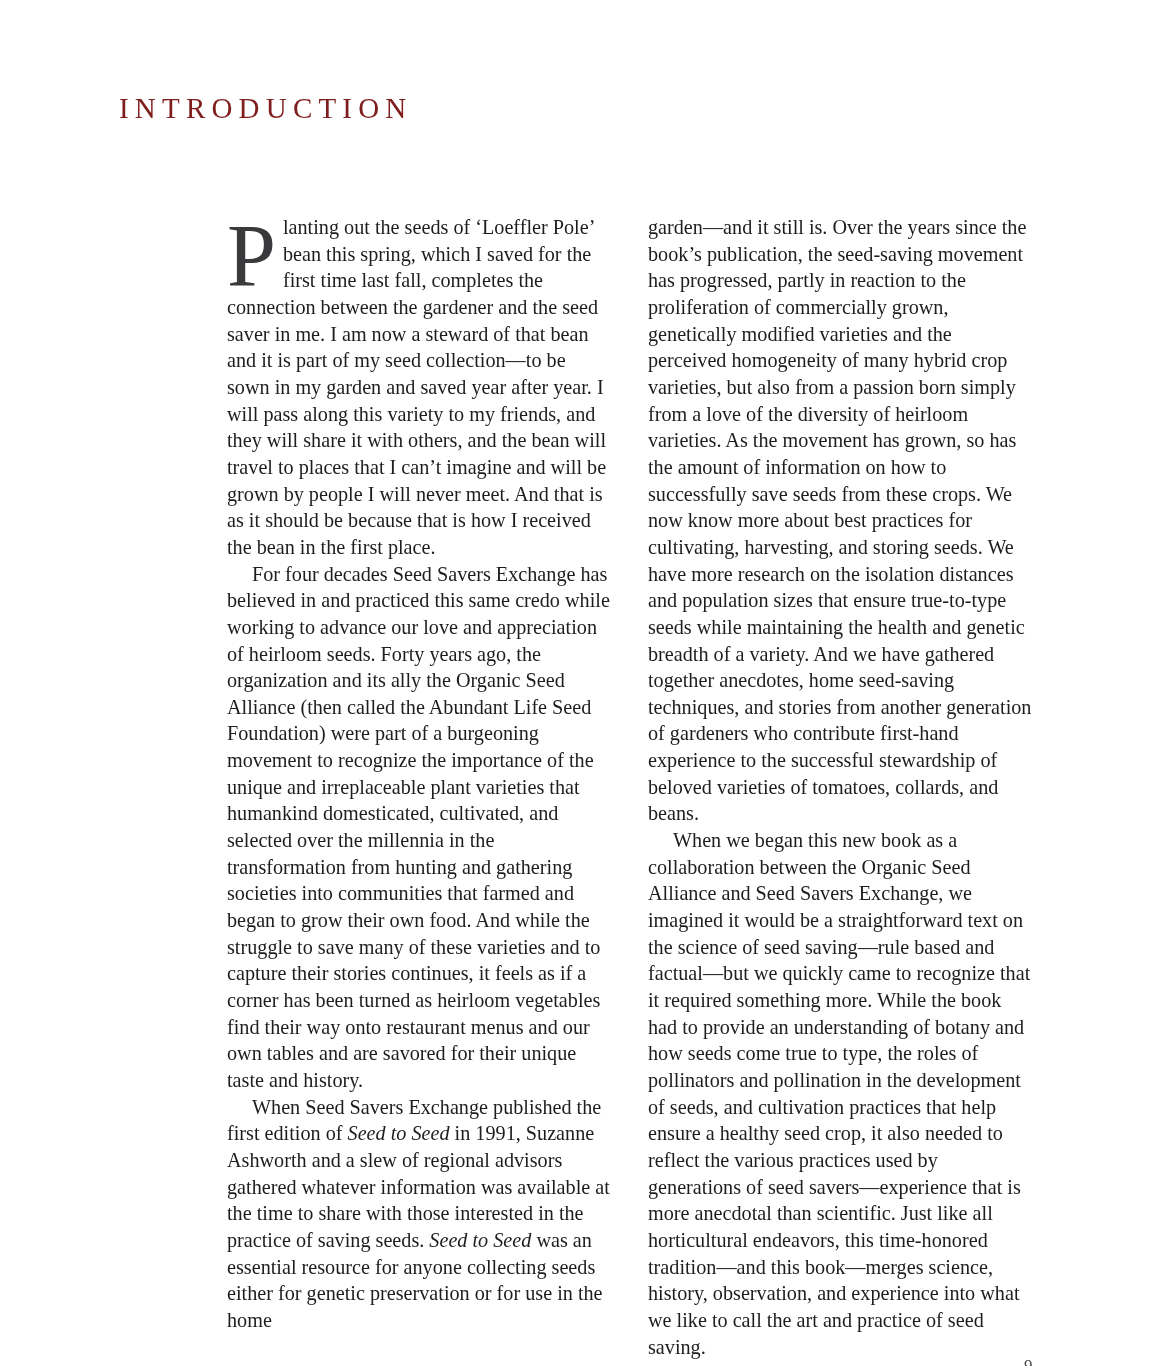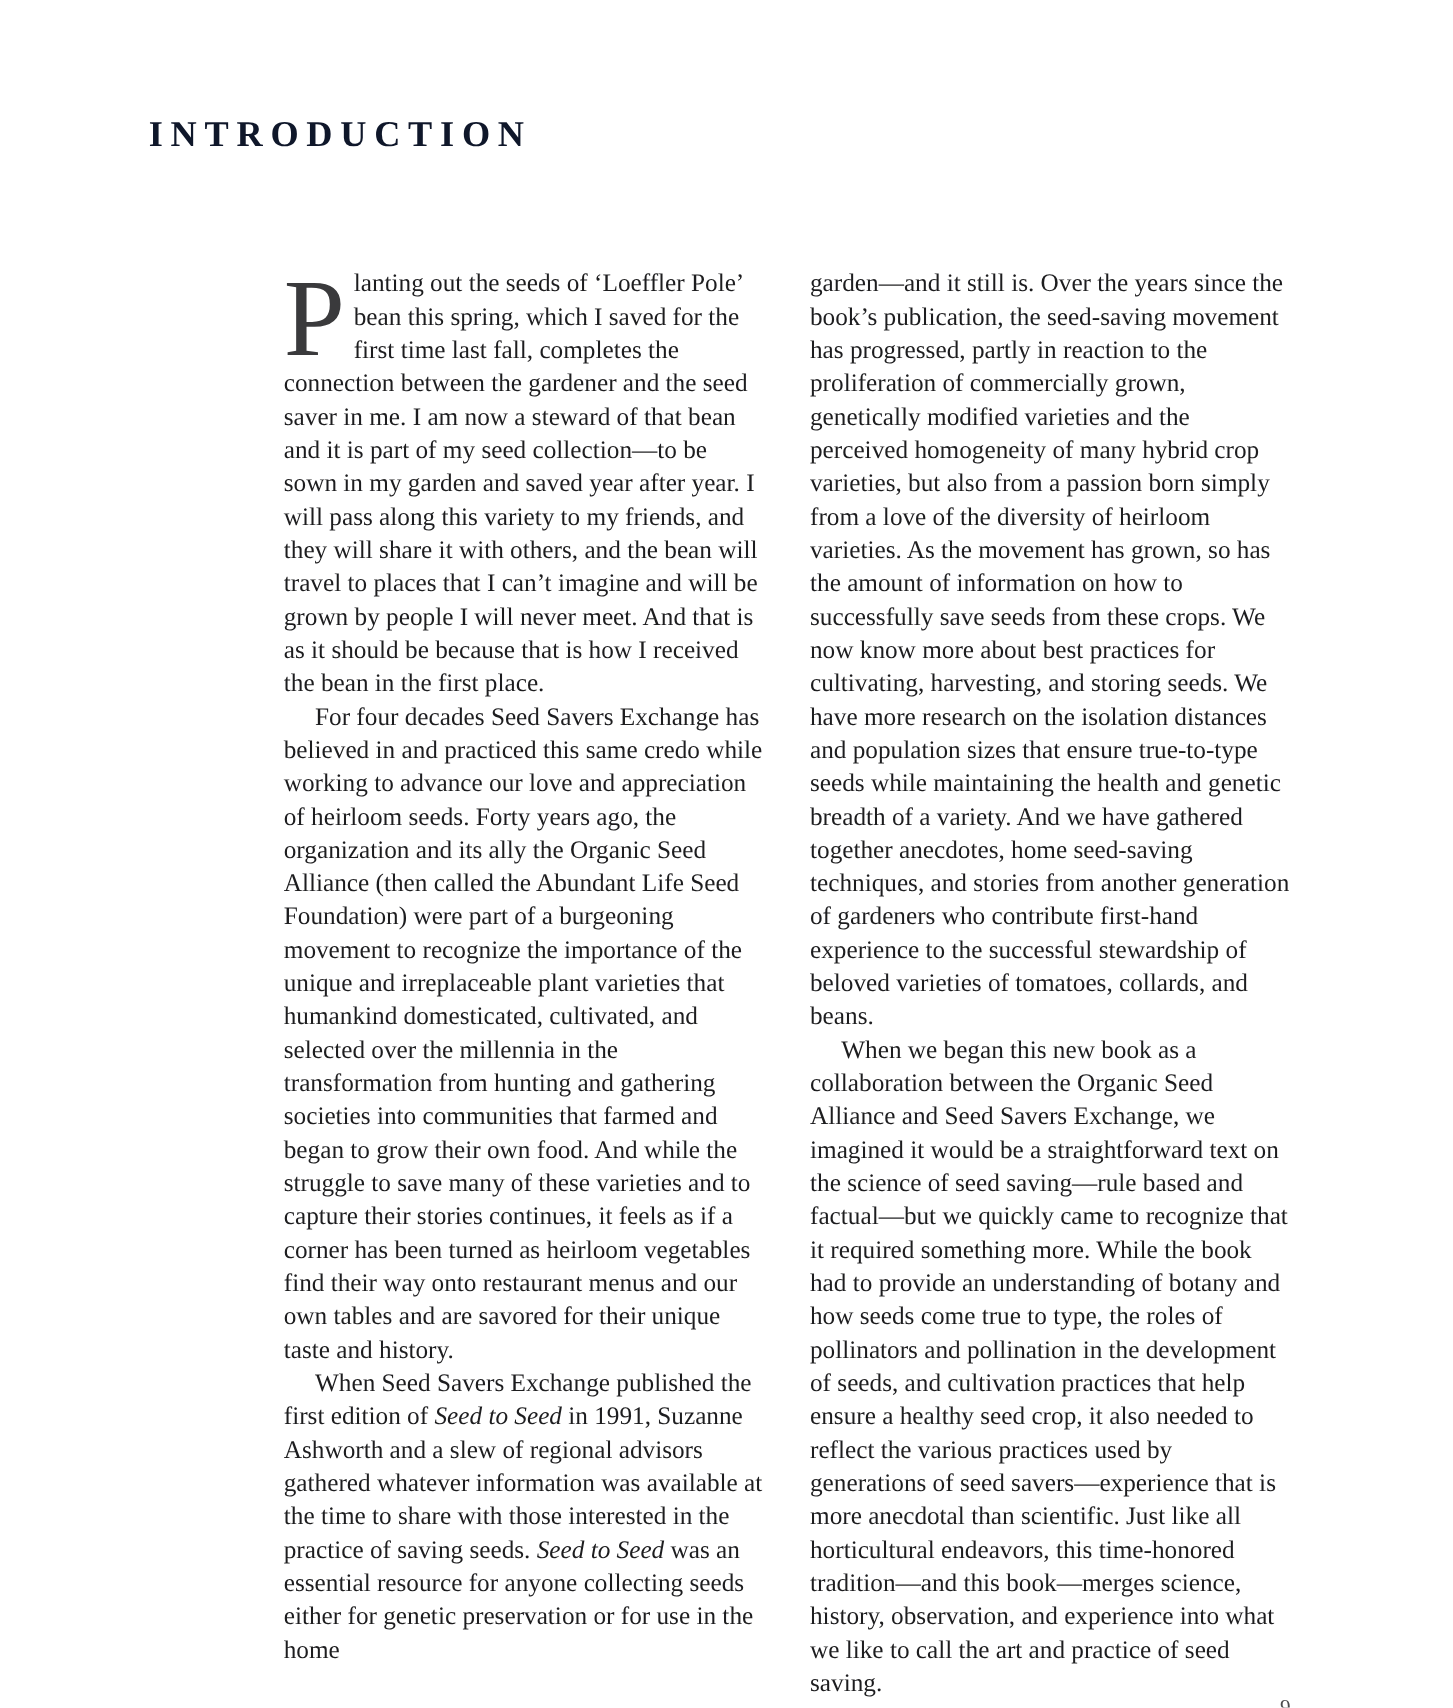--- a/index.html
+++ b/index.html
@@ -23,22 +23,22 @@
     background: #ffffff;
   }
 
   
   .chapter-title {
     position: absolute;
     left: 119px;
     top: 71px;
     font-size: 29px;
     letter-spacing: 6.2px;
-    font-weight: 700;
-    color: #0f172a;
+    font-weight: 400;
+    color: #7f1d1d;
     white-space: nowrap;
     line-height: 1.25;
   }
 
   
   .body-columns {
     position: absolute;
     left: 227px;
     top: 214px;
     width: 806px;

